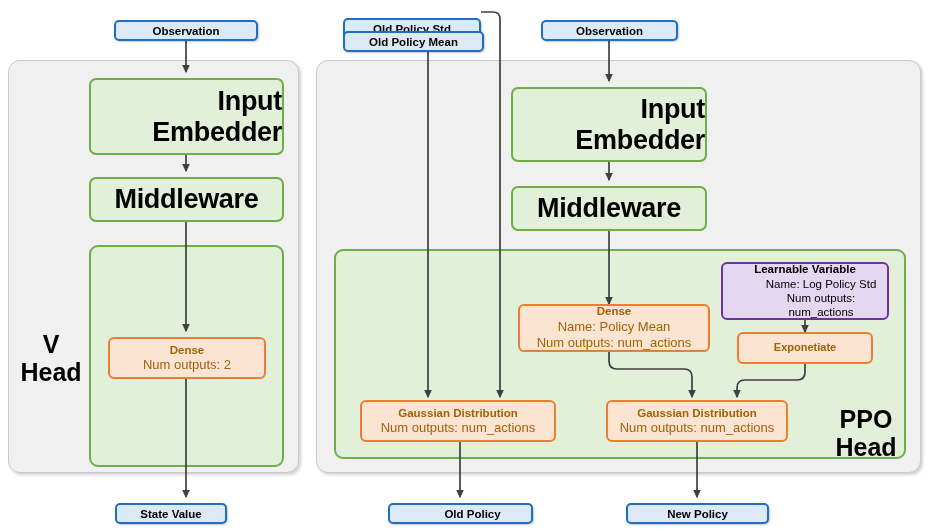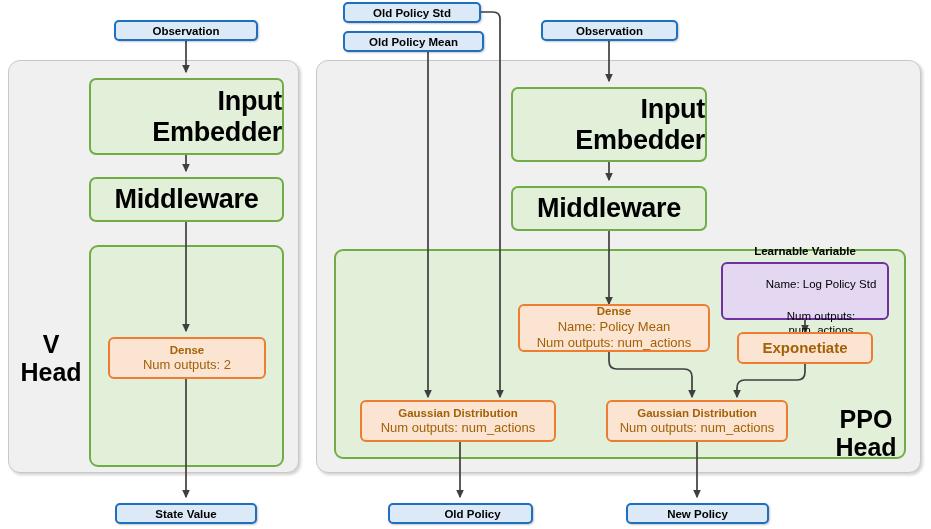--- a/index.html
+++ b/index.html
@@ -74,37 +74,36 @@
     line-height: 1.26;
   }
   .orange-box .ttl {
     font-size: 11.5px;
     font-weight: bold;
   }
   .orange-box .sub {
     font-size: 13px;
     font-weight: normal;
   }
-  .orange-box.single .ttl { font-size: 15px; }
+  .orange-box.single .ttl { font-size: 11px; }
 
   
   .purple-box {
     position: absolute;
     background: #e4d7f2;
     border: 2px solid #7030a0;
     border-radius: 6px;
     box-sizing: border-box;
     display: flex;
     flex-direction: column;
     align-items: center;
     justify-content: center;
     text-align: center;
     color: #000;
     line-height: 1.26;
-    gap: 18px;
   }
   .purple-box .ttl { font-size: 11.5px; font-weight: bold; }
   .purple-box .sub { font-size: 11.5px; font-weight: normal; padding-left: 32px; }
 
   
   .blue-pill {
     position: absolute;
     background: #dce9f7;
     border: 2px solid #1f6fc0;
     border-radius: 5px;
@@ -167,21 +166,21 @@
 
       <path d="M805,364 L805,372 Q805,380 797,380 L745,380 Q737,380 737,388 L737,397"></path>
 
       <path d="M460,442 L460,497"></path>
       <path d="M697,442 L697,497"></path>
     </g>
   </svg>
 
   <div class="blue-pill" style="left:114px; top:20px; width:144px; height:21px;">Observation</div>
 
-  <div class="blue-pill" style="left:343px; top:2px; width:138px; height:21px;">Old Policy Std</div>
+  <div class="blue-pill" style="left:343px; top:18px; width:138px; height:21px;">Old Policy Std</div>
 
   <div class="blue-pill" style="left:343px; top:31px; width:141px; height:21px;">Old Policy Mean</div>
 
   <div class="blue-pill" style="left:541px; top:20px; width:137px; height:21px;">Observation</div>
 
   <div class="head-title" style="left:16px; top:330px; width:70px;">V
 Head</div>
 
   <div class="green-box big-label" style="left:89px; top:78px; width:195px; height:77px;">Input Embedder</div>
 
@@ -218,19 +217,19 @@
   <div class="orange-box" style="left:360px; top:400px; width:196px; height:42px;">
     <div class="ttl">Gaussian Distribution</div>
     <div class="sub">Num outputs: num_actions</div>
   </div>
 
   <div class="orange-box" style="left:606px; top:400px; width:182px; height:42px;">
     <div class="ttl">Gaussian Distribution</div>
     <div class="sub">Num outputs: num_actions</div>
   </div>
 
-  <div class="blue-pill" style="left:115px; top:503px; width:142px; height:21px;">State Value</div>
+  <div class="blue-pill" style="left:115px; top:503px; width:112px; height:21px;">State Value</div>
 
   <div class="blue-pill" style="left:388px; top:503px; width:145px; height:21px;padding-left:24px;">Old Policy</div>
 
   <div class="blue-pill" style="left:626px; top:503px; width:143px; height:21px;">New Policy</div>
 
 </div>
 
 </body></html>

